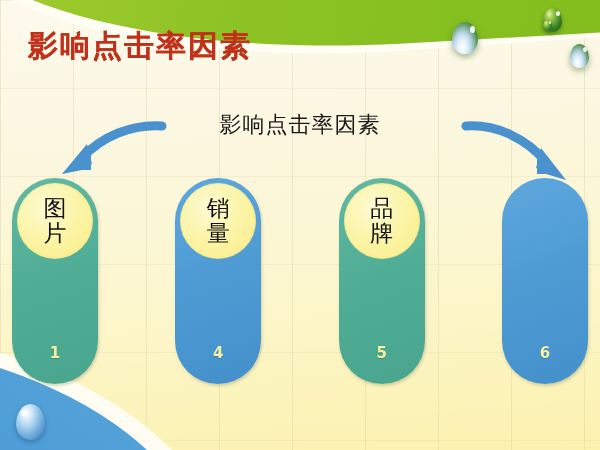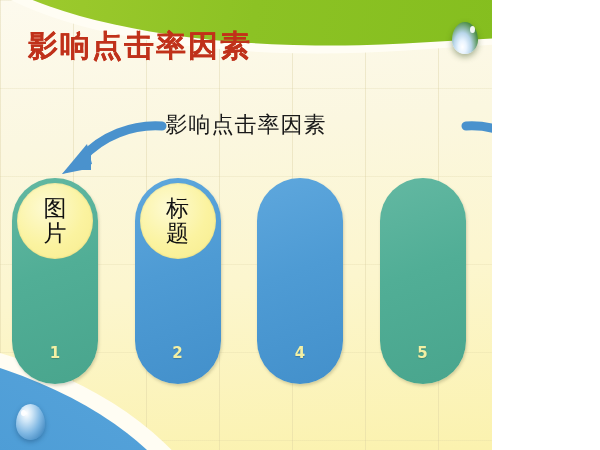--- a/index.html
+++ b/index.html
@@ -1,21 +1,21 @@
 <!DOCTYPE html>
 <html><head>
 <meta charset="utf-8">
 <style>
   html,body{margin:0;padding:0;}
   body{
     width:600px;height:450px;overflow:hidden;
     font-family:"DejaVu Sans","Liberation Sans",sans-serif;
   }
   #slide{
-    position:relative;width:492px;height:450px;overflow:hidden;
+    position:relative;width:600px;height:450px;overflow:hidden;
     background:linear-gradient(175deg,#fdfaee 0%,#fbf7e0 30%,#fcf6ce 62%,#fbf2ae 100%);
   }
 
   
   .grid{
     position:absolute;inset:0;
     background-image:
       linear-gradient(to right,rgba(216,206,160,.38) 1px,transparent 1px),
       linear-gradient(to bottom,rgba(216,206,160,.24) 1px,transparent 1px);
     background-size:73px 88px;
@@ -166,33 +166,33 @@
 
   <div class="capsules">
 
     <div class="cap teal">
       <div class="circle">
         <div class="circle-label">图片</div>
       </div>
       <div class="num">1</div>
     </div>
 
-    <div class="cap blue">
-      <div class="circle">
-        <div class="circle-label">标题</div>
-      </div>
-      <div class="num">2</div>
-    </div>
 
 
     <div class="cap blue">
+      <div class="circle">
+        <div class="circle-label">销量</div>
+      </div>
       <div class="num">4</div>
     </div>
 
     <div class="cap teal">
+      <div class="circle">
+        <div class="circle-label">品牌</div>
+      </div>
       <div class="num">5</div>
     </div>
 
     <div class="cap blue">
       <div class="num">6</div>
     </div>
 
   </div>
 </div>
 

